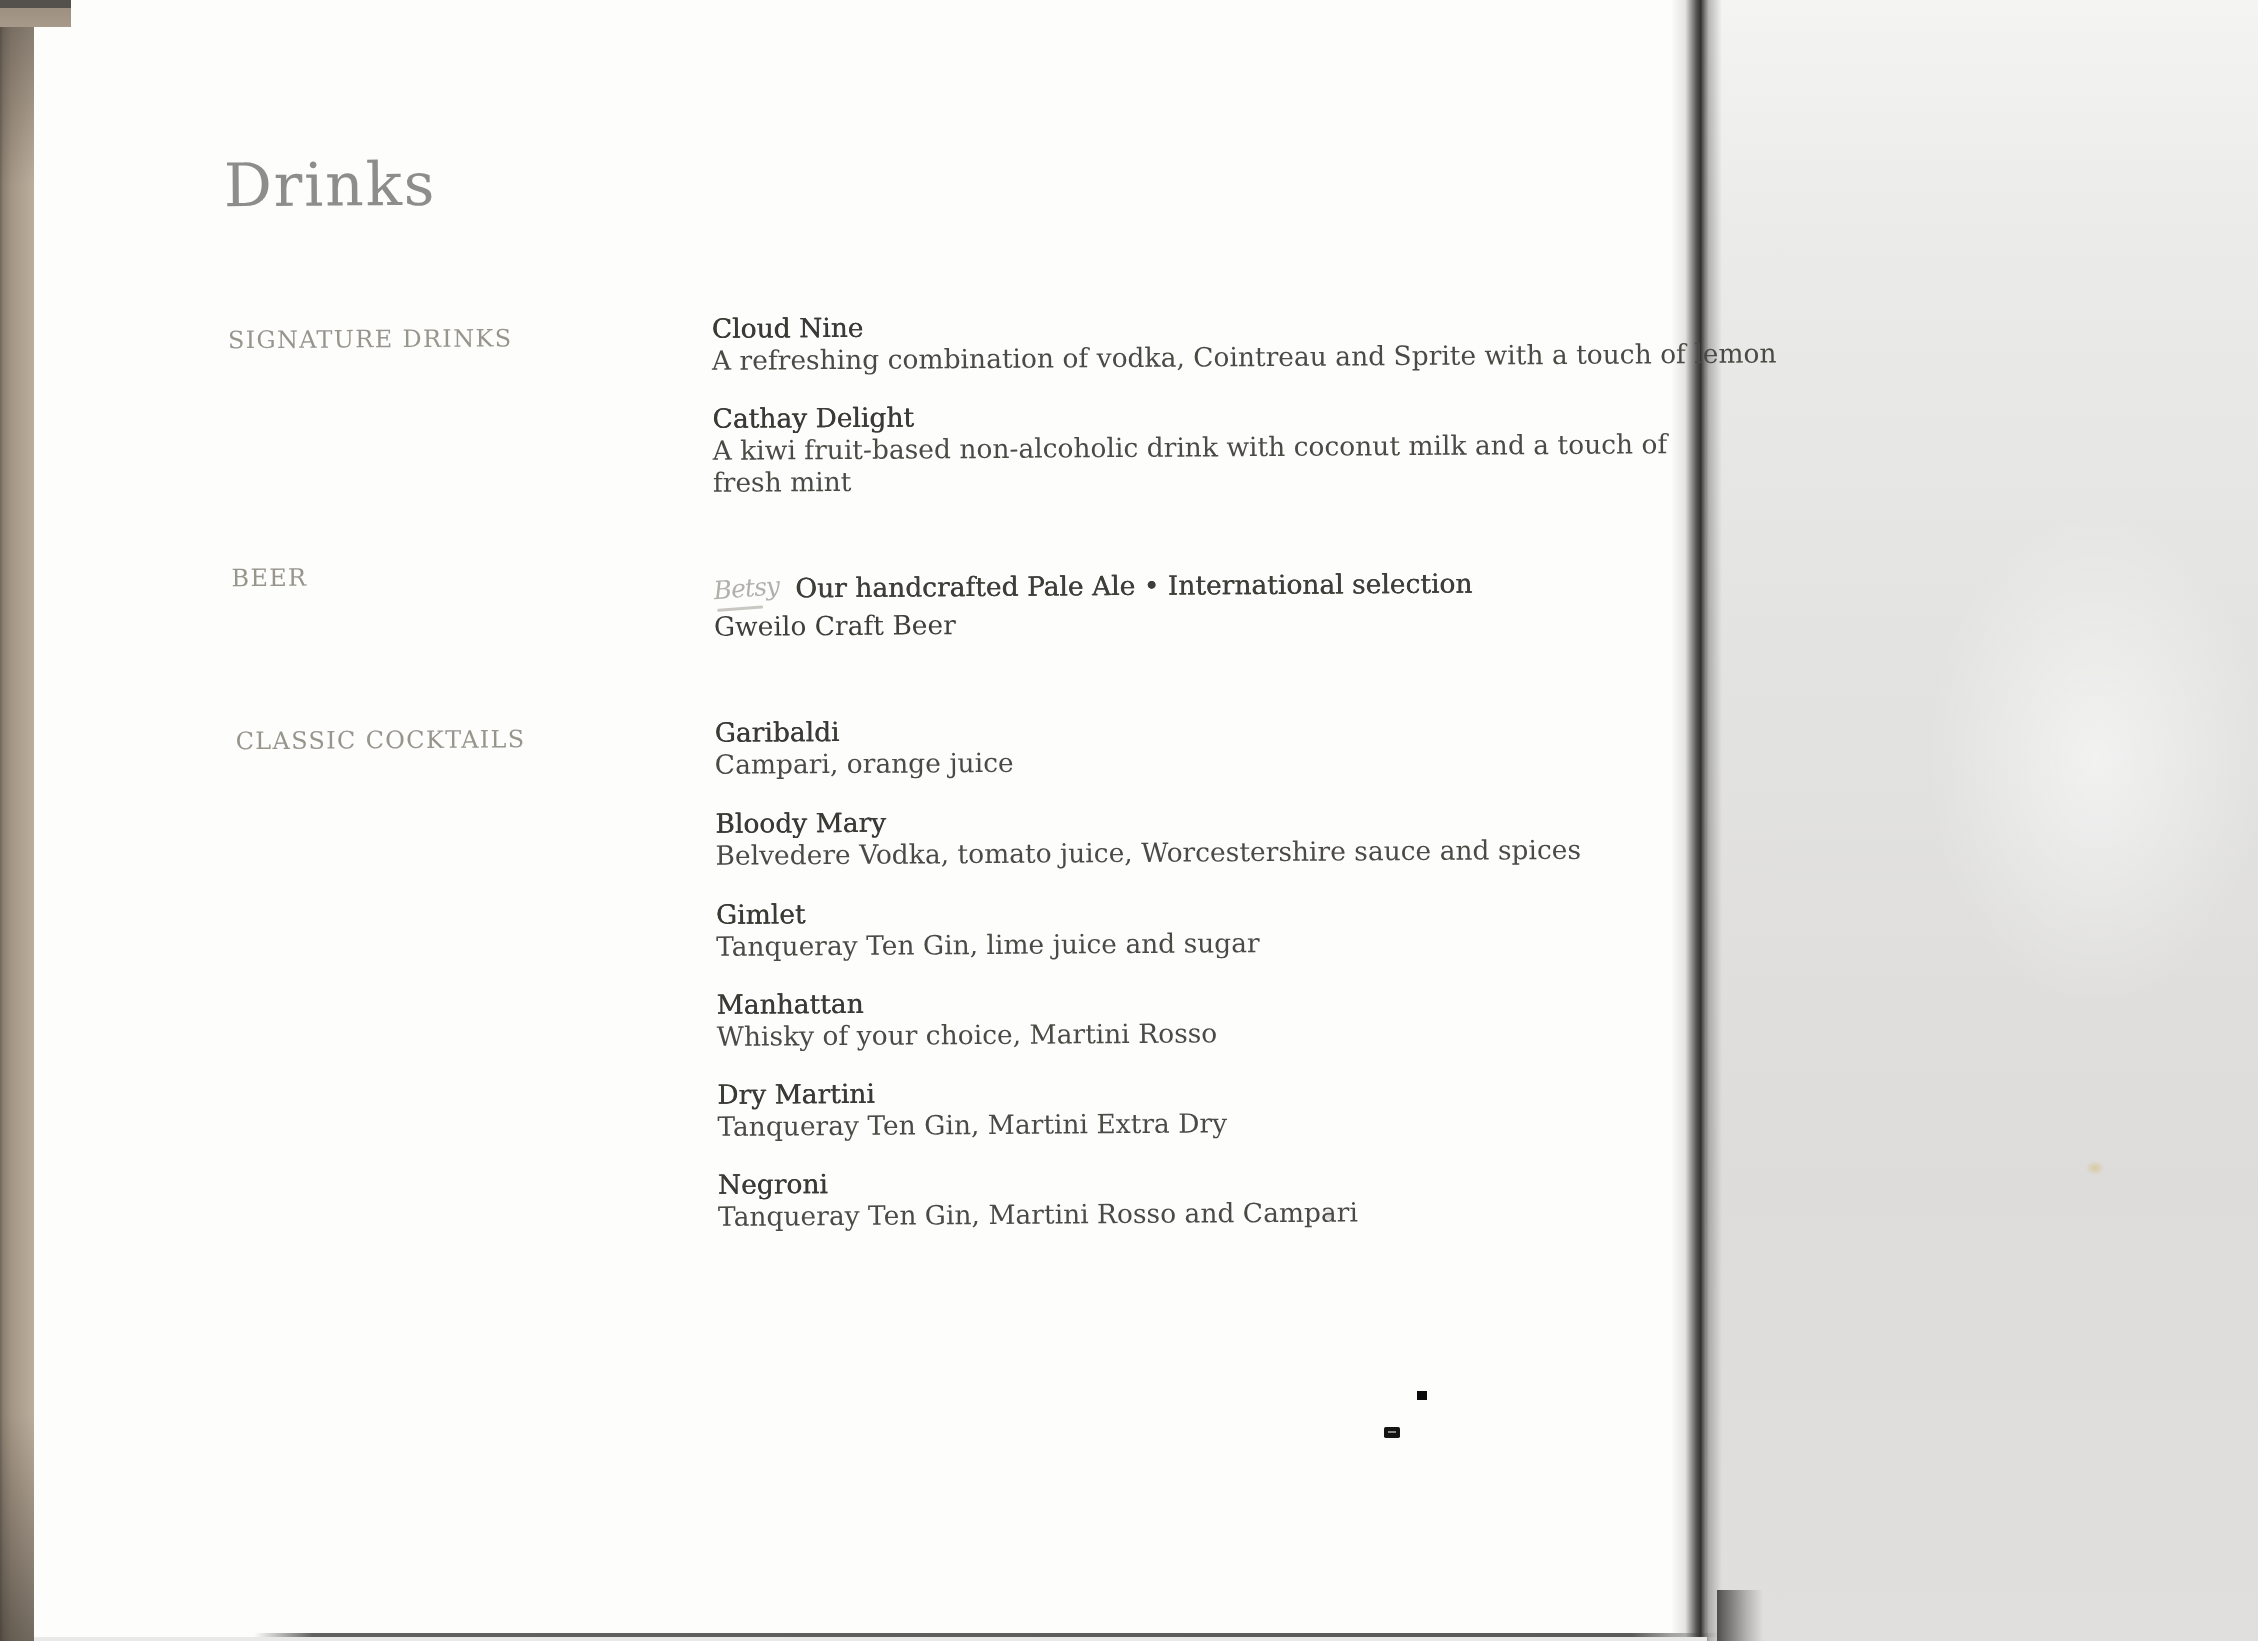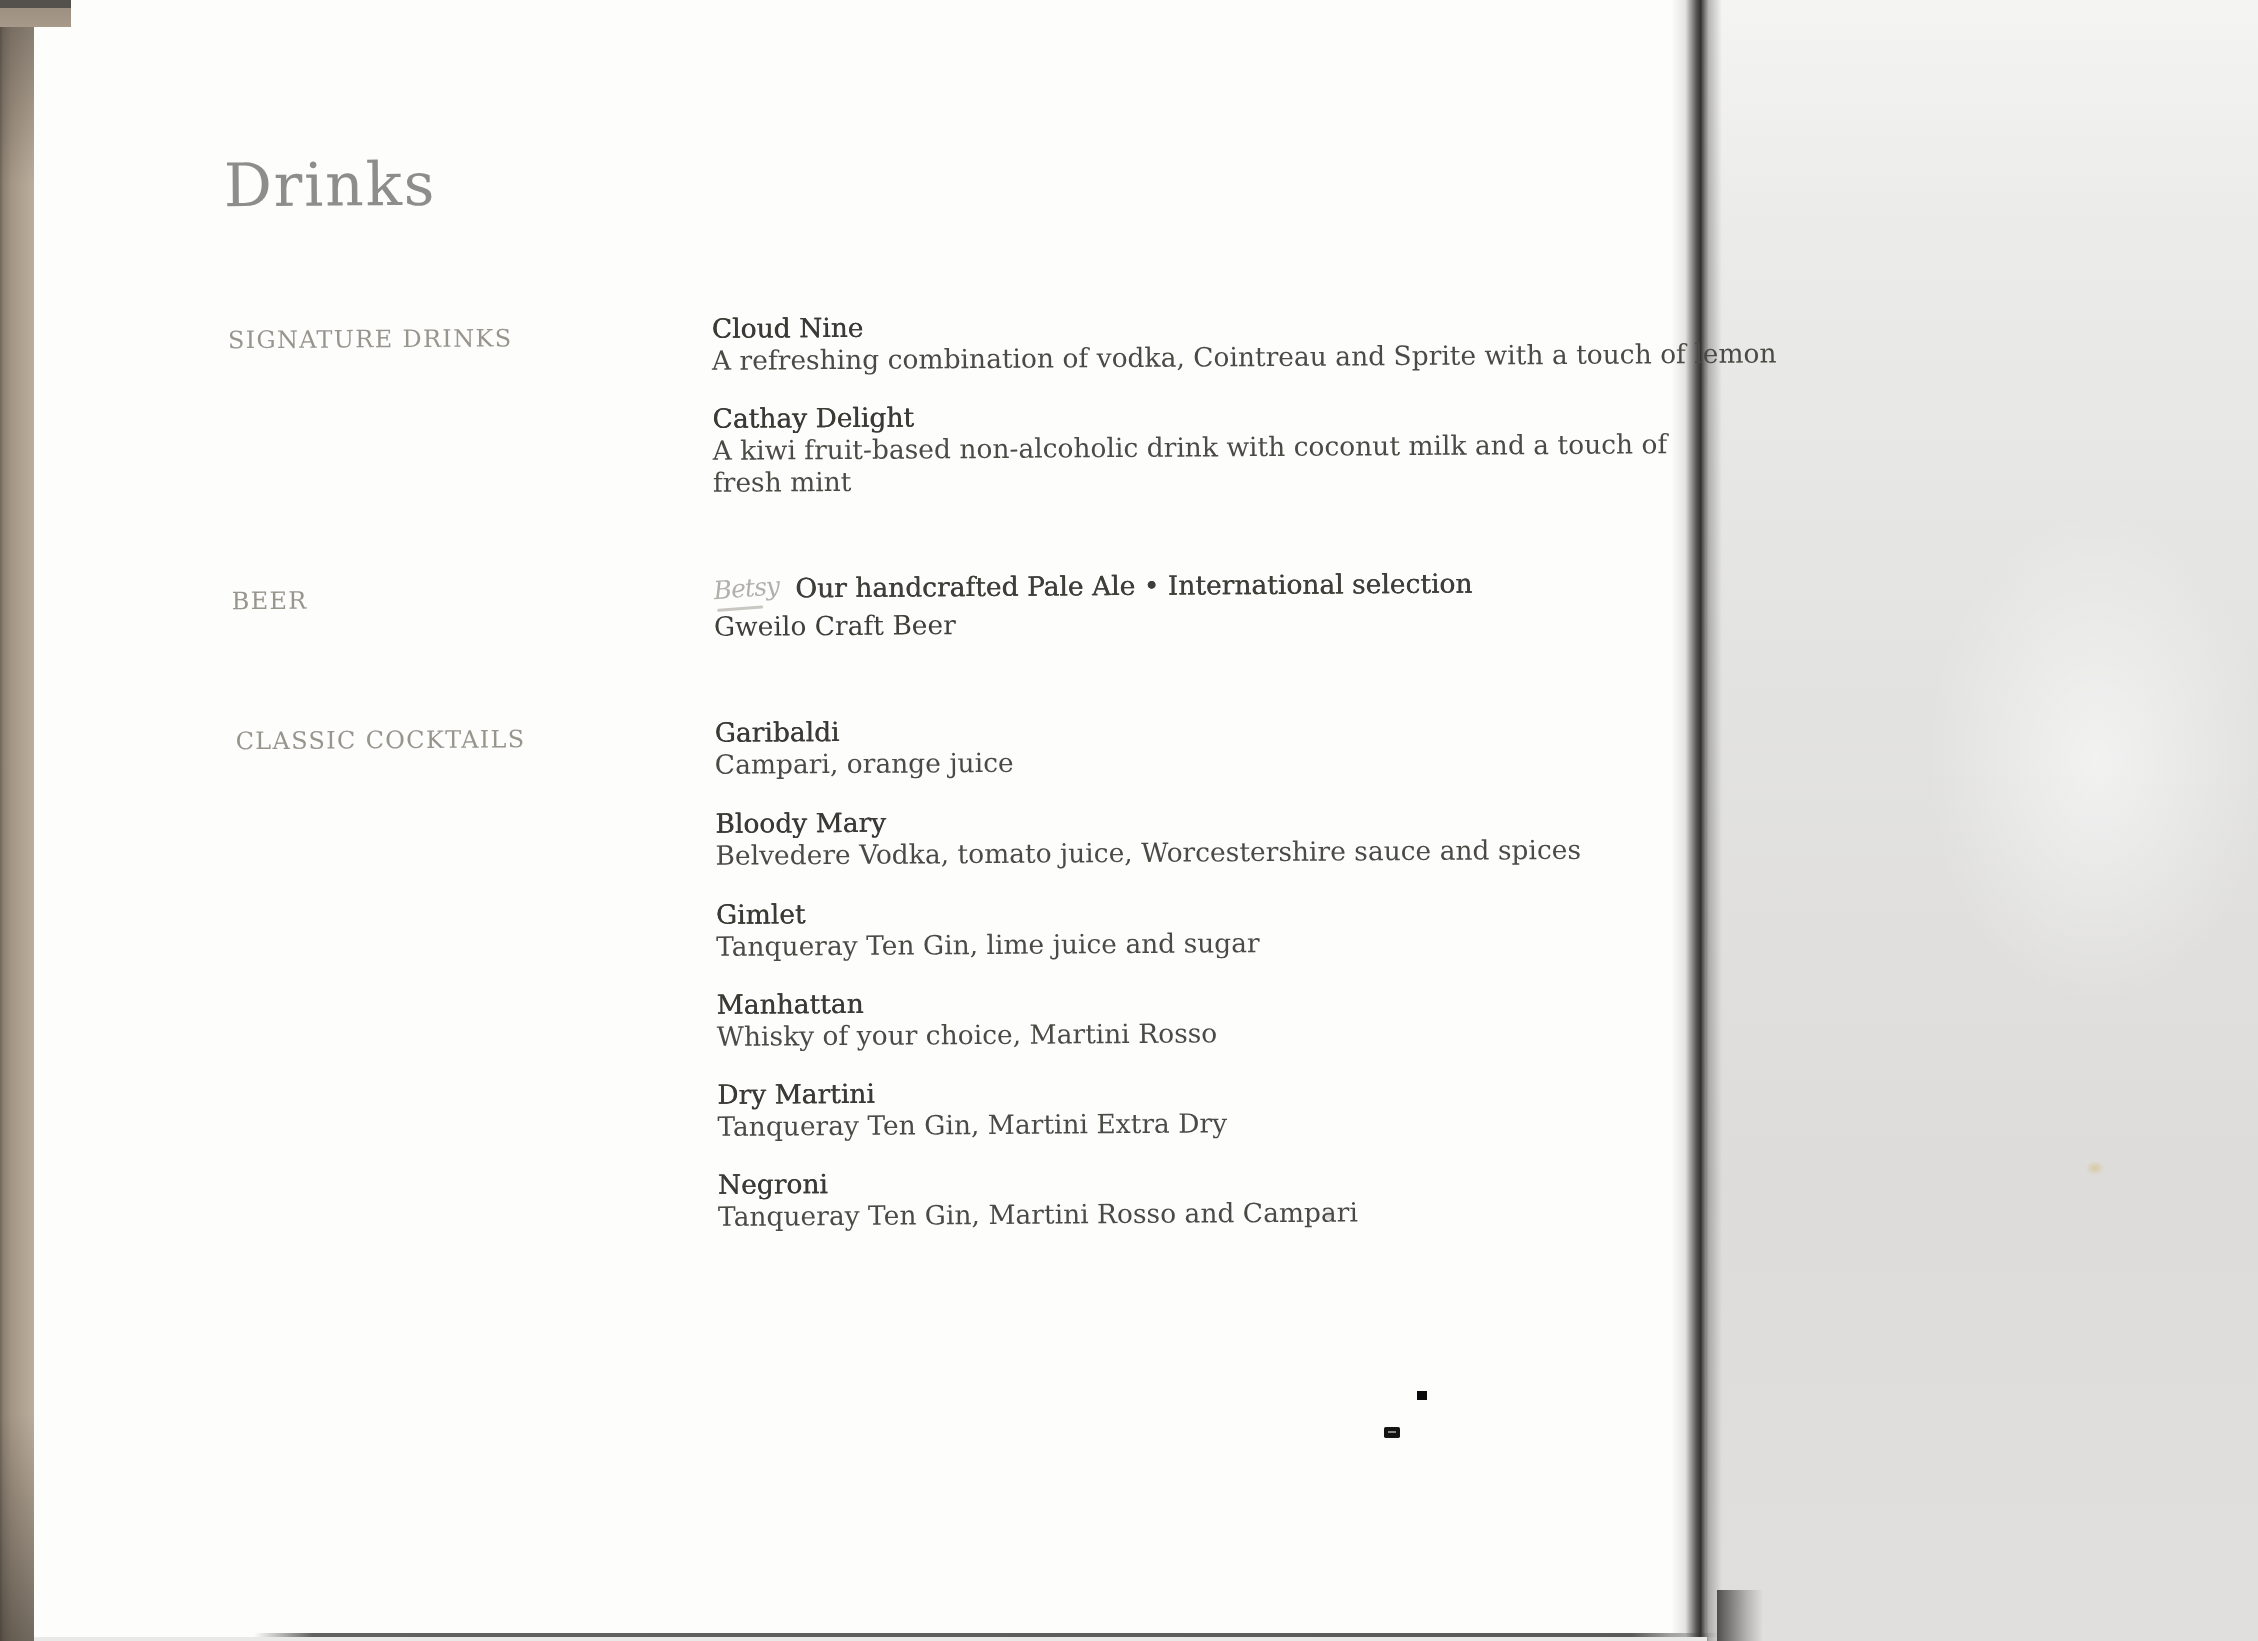--- a/index.html
+++ b/index.html
@@ -64,21 +64,21 @@
     transform:rotate(-0.4deg);transform-origin:265px 794px;
   }
   .page-title{
     position:absolute;left:228px;top:152px;font-size:60px;line-height:1.1;
     color:#8d8d8b;letter-spacing:1.8px;
   }
   .section-label{
     position:absolute;font-size:24px;color:#98958d;letter-spacing:1.3px;white-space:nowrap;
   }
   .label-signature{left:231px;top:326px;}
-  .label-beer{left:233px;top:587px;}
+  .label-beer{left:233px;top:564px;}
   .label-cocktails{left:236px;top:727px;}
   .menu-item{position:absolute;left:715px;width:1147px;}
   .item-name{
     font-size:26.5px;line-height:32px;color:#3b3a35;white-space:nowrap;
     text-shadow:0.4px 0 currentColor;
   }
   .item-desc-line{font-size:26.5px;line-height:32px;color:#4b4a45;white-space:nowrap;}
   .it-cloud{top:316px;} .it-cathay{top:406px;} .it-beer{top:573px;}
   .it-garibaldi{top:720px;} .it-bloody{top:811px;} .it-gimlet{top:902px;}
   .it-manhattan{top:992px;} .it-dry{top:1082px;} .it-negroni{top:1172px;}

